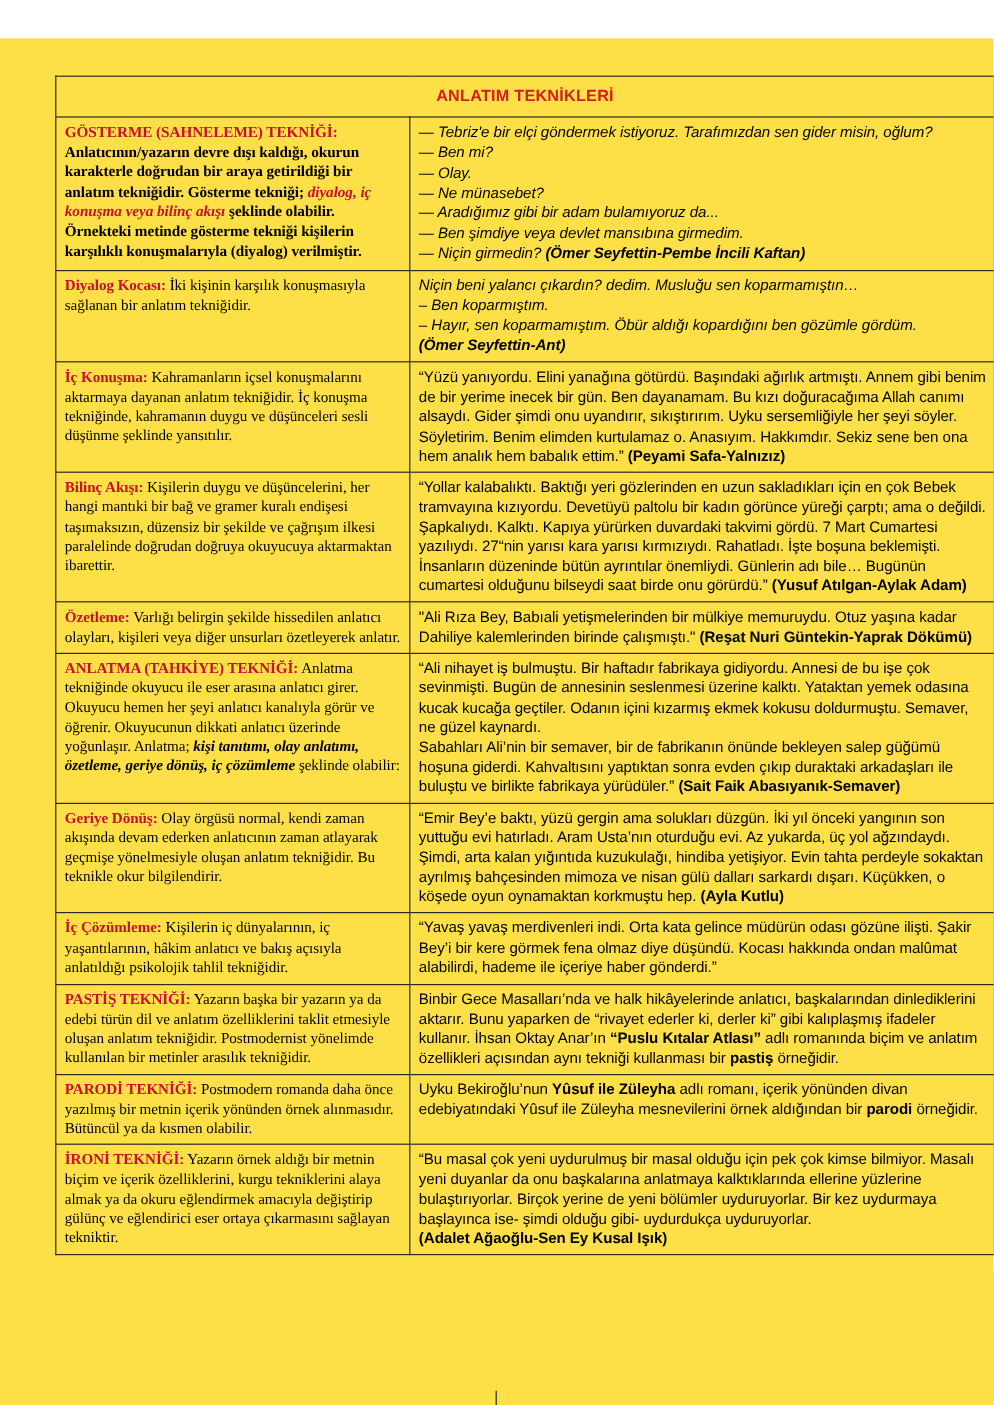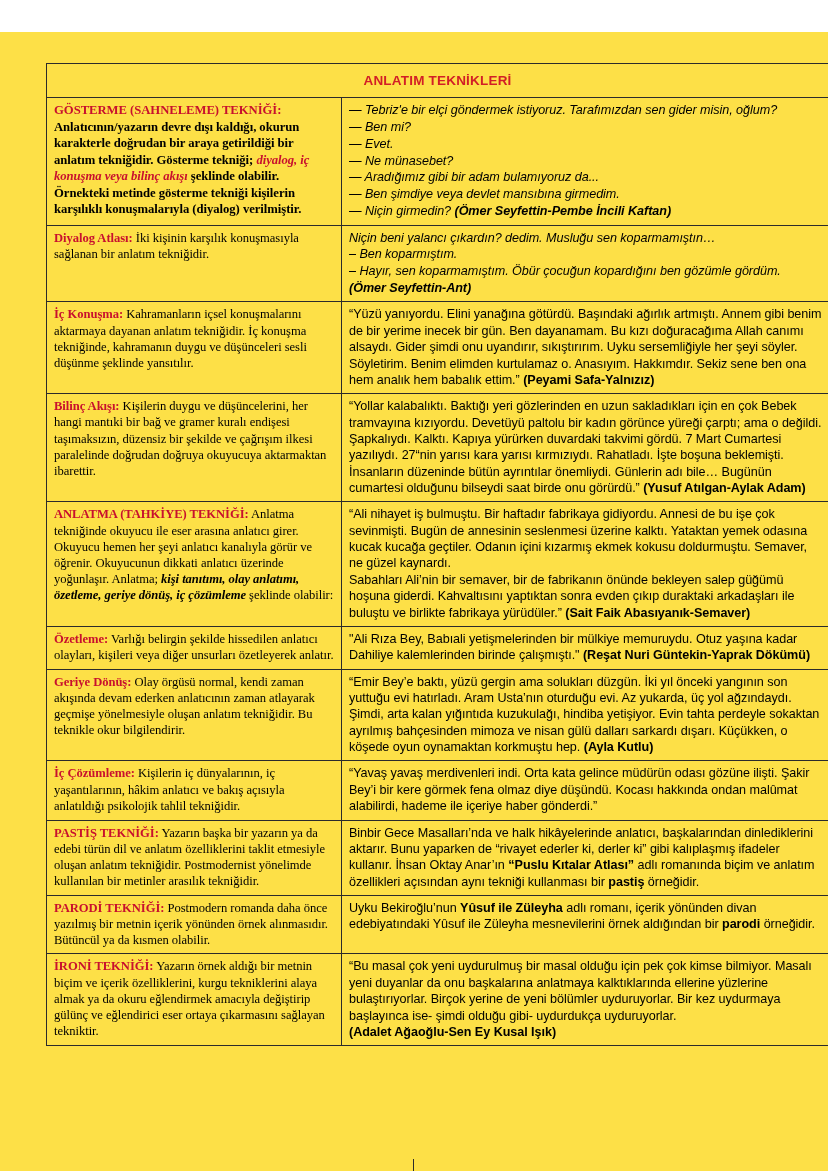--- a/index.html
+++ b/index.html
@@ -120,74 +120,74 @@
           </td>
         </tr>
 
         <tr class="row-gosterme">
           <td class="cell-left">
             <span class="term">GÖSTERME (SAHNELEME) TEKNİĞİ:</span><span> Anlatıcının/yazarın devre dışı kaldığı, okurun karakterle doğrudan bir araya getirildiği bir anlatım tekniğidir. Gösterme tekniği; </span><span class="ital-red">diyalog, iç konuşma veya bilinç akışı</span><span> şeklinde olabilir. Örnekteki metinde gösterme tekniği kişilerin karşılıklı konuşmalarıyla (diyalog) verilmiştir.</span>
           </td>
           <td class="cell-right">
             <span class="dlg-line">— Tebriz'e bir elçi göndermek istiyoruz. Tarafımızdan sen gider misin, oğlum?</span>
             <span class="dlg-line">— Ben mi?</span>
-            <span class="dlg-line">— Evet.</span>
+            <span class="dlg-line">— Olay.</span>
             <span class="dlg-line">— Ne münasebet?</span>
             <span class="dlg-line">— Aradığımız gibi bir adam bulamıyoruz da...</span>
             <span class="dlg-line">— Ben şimdiye veya devlet mansıbına girmedim.</span>
             <span class="dlg-line"><span>— Niçin girmedin? </span><span class="bold">(Ömer Seyfettin-Pembe İncili Kaftan)</span></span>
           </td>
         </tr>
 
         <tr>
           <td class="cell-left">
-            <span class="term">Diyalog Atlası:</span><span> İki kişinin karşılık konuşmasıyla sağlanan bir anlatım tekniğidir.</span>
+            <span class="term">Diyalog Kocası:</span><span> İki kişinin karşılık konuşmasıyla sağlanan bir anlatım tekniğidir.</span>
           </td>
           <td class="cell-right">
             <span class="dlg-line">Niçin beni yalancı çıkardın? dedim. Musluğu sen koparmamıştın…</span>
             <span class="dlg-line">– Ben koparmıştım.</span>
-            <span class="dlg-line">– Hayır, sen koparmamıştım. Öbür çocuğun kopardığını ben gözümle gördüm.</span>
+            <span class="dlg-line">– Hayır, sen koparmamıştım. Öbür aldığı kopardığını ben gözümle gördüm.</span>
             <span class="dlg-line bold">(Ömer Seyfettin-Ant)</span>
           </td>
         </tr>
 
         <tr>
           <td class="cell-left">
             <span class="term">İç Konuşma:</span><span> Kahramanların içsel konuşmalarını aktarmaya dayanan anlatım tekniğidir. İç konuşma tekniğinde, kahramanın duygu ve düşünceleri sesli düşünme şeklinde yansıtılır.</span>
           </td>
           <td class="cell-right">
             <span>“Yüzü yanıyordu. Elini yanağına götürdü. Başındaki ağırlık artmıştı. Annem gibi benim de bir yerime inecek bir gün. Ben dayanamam. Bu kızı doğuracağıma Allah canımı alsaydı. Gider şimdi onu uyandırır, sıkıştırırım. Uyku sersemliğiyle her şeyi söyler. Söyletirim. Benim elimden kurtulamaz o. Anasıyım. Hakkımdır. Sekiz sene ben ona hem analık hem babalık ettim.” </span><span class="bold">(Peyami Safa-Yalnızız)</span>
           </td>
         </tr>
 
         <tr>
           <td class="cell-left">
             <span class="term">Bilinç Akışı:</span><span> Kişilerin duygu ve düşüncelerini, her hangi mantıki bir bağ ve gramer kuralı endişesi taşımaksızın, düzensiz bir şekilde ve çağrışım ilkesi paralelinde doğrudan doğruya okuyucuya aktarmaktan ibarettir.</span>
           </td>
           <td class="cell-right">
             <span>“Yollar kalabalıktı. Baktığı yeri gözlerinden en uzun sakladıkları için en çok Bebek tramvayına kızıyordu. Devetüyü paltolu bir kadın görünce yüreği çarptı; ama o değildi. Şapkalıydı. Kalktı. Kapıya yürürken duvardaki takvimi gördü. 7 Mart Cumartesi yazılıydı. 27“nin yarısı kara yarısı kırmızıydı. Rahatladı. İşte boşuna beklemişti. İnsanların düzeninde bütün ayrıntılar önemliydi. Günlerin adı bile… Bugünün cumartesi olduğunu bilseydi saat birde onu görürdü.” </span><span class="bold">(Yusuf Atılgan-Aylak Adam)</span>
+          </td>
+        </tr>
+
+        <tr>
+          <td class="cell-left">
+            <span class="term">Özetleme:</span><span> Varlığı belirgin şekilde hissedilen anlatıcı olayları, kişileri veya diğer unsurları özetleyerek anlatır.</span>
+          </td>
+          <td class="cell-right">
+            <span>"Ali Rıza Bey, Babıali yetişmelerinden bir mülkiye memuruydu. Otuz yaşına kadar Dahiliye kalemlerinden birinde çalışmıştı." </span><span class="bold">(Reşat Nuri Güntekin-Yaprak Dökümü)</span>
           </td>
         </tr>
 
         <tr>
           <td class="cell-left">
             <span class="term">ANLATMA (TAHKİYE) TEKNİĞİ:</span><span> Anlatma tekniğinde okuyucu ile eser arasına anlatıcı girer. Okuyucu hemen her şeyi anlatıcı kanalıyla görür ve öğrenir. Okuyucunun dikkati anlatıcı üzerinde yoğunlaşır. Anlatma; </span><span class="bold-ital">kişi tanıtımı, olay anlatımı, özetleme,  geriye dönüş, iç çözümleme</span><span> şeklinde olabilir:</span>
           </td>
           <td class="cell-right">
             <span>“Ali nihayet iş bulmuştu. Bir haftadır fabrikaya gidiyordu. Annesi de bu işe çok sevinmişti. Bugün de annesinin seslenmesi üzerine kalktı. Yataktan yemek odasına kucak kucağa geçtiler. Odanın içini kızarmış ekmek kokusu doldurmuştu. Semaver, ne güzel kaynardı.</span><br>
             <span>Sabahları Ali’nin bir semaver, bir de fabrikanın önünde bekleyen salep güğümü hoşuna giderdi. Kahvaltısını yaptıktan sonra evden çıkıp duraktaki arkadaşları ile buluştu ve birlikte fabrikaya yürüdüler.” </span><span class="bold">(Sait Faik Abasıyanık-Semaver)</span>
-          </td>
-        </tr>
-
-        <tr>
-          <td class="cell-left">
-            <span class="term">Özetleme:</span><span> Varlığı belirgin şekilde hissedilen anlatıcı olayları, kişileri veya diğer unsurları özetleyerek anlatır.</span>
-          </td>
-          <td class="cell-right">
-            <span>"Ali Rıza Bey, Babıali yetişmelerinden bir mülkiye memuruydu. Otuz yaşına kadar Dahiliye kalemlerinden birinde çalışmıştı." </span><span class="bold">(Reşat Nuri Güntekin-Yaprak Dökümü)</span>
           </td>
         </tr>
 
         <tr>
           <td class="cell-left">
             <span class="term">Geriye Dönüş:</span><span> Olay örgüsü normal, kendi zaman akışında devam ederken anlatıcının zaman atlayarak geçmişe yönelmesiyle oluşan anlatım tekniğidir. Bu teknikle okur bilgilendirir.</span>
           </td>
           <td class="cell-right">
             <span>“Emir Bey’e baktı, yüzü gergin ama solukları düzgün. İki yıl önceki yangının son yuttuğu evi hatırladı. Aram Usta’nın oturduğu evi. Az yukarda, üç yol ağzındaydı. Şimdi, arta kalan yığıntıda kuzukulağı, hindiba yetişiyor. Evin tahta perdeyle sokaktan ayrılmış bahçesinden mimoza ve nisan gülü dalları sarkardı dışarı. Küçükken, o köşede oyun oynamaktan korkmuştu hep. </span><span class="bold">(Ayla Kutlu)</span>
           </td>

